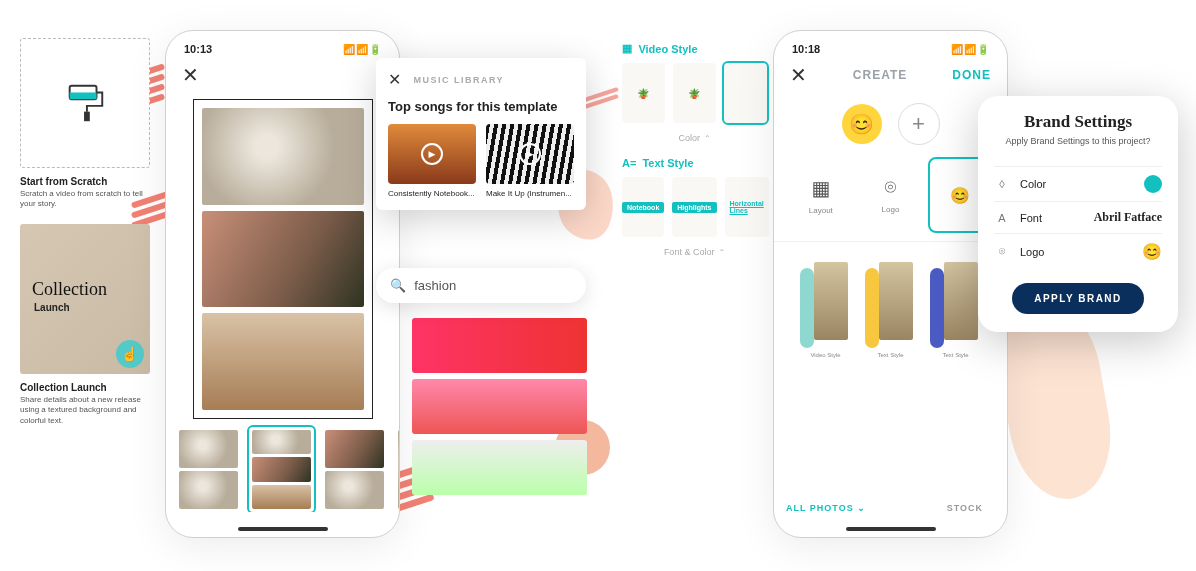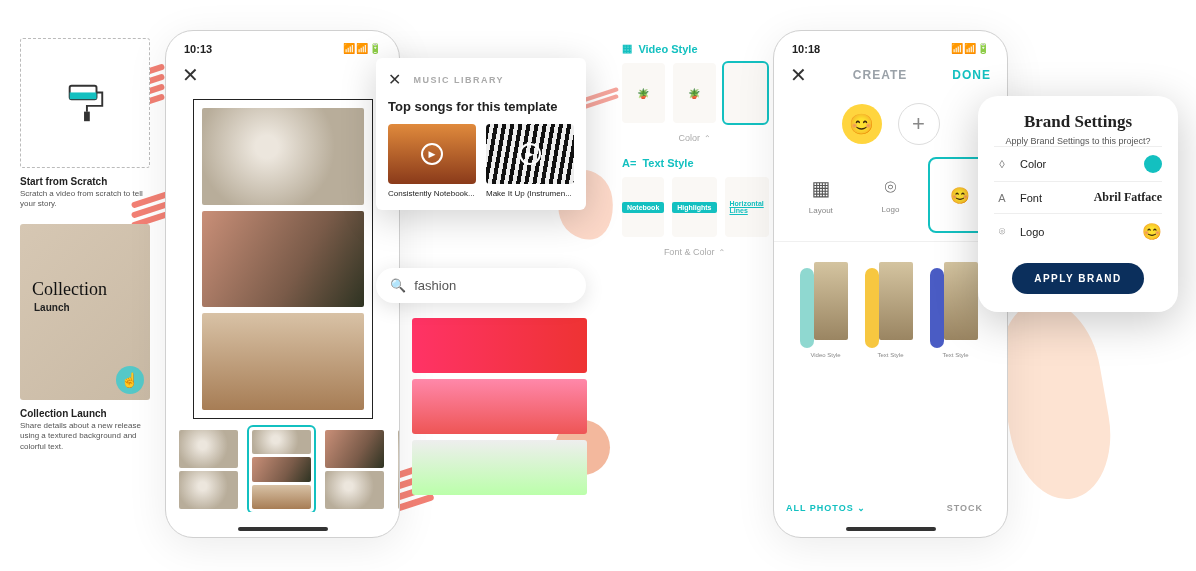--- a/index.html
+++ b/index.html
@@ -11,28 +11,28 @@
   .blob-peach{position:absolute;left:1005px;top:300px;width:100px;height:200px;background:#fde3d2;border-radius:80px/120px;z-index:0;transform:rotate(-10deg)}
   .scribble{position:absolute;pointer-events:none;opacity:.85}
   .scribble span{display:block;width:70px;height:6px;background:#f06a5c;border-radius:4px;margin:4px 0;transform:rotate(-18deg)}
   
   
   .tpl-col{position:absolute;left:20px;top:38px;width:130px;z-index:2}
   .scratch-card{border:1px dashed #bbb;border-radius:3px;height:130px;display:flex;align-items:center;justify-content:center;margin-bottom:8px;background:#fff}
   .scratch-card svg{width:46px;height:46px}
   .tpl-title{font-size:10px;font-weight:700;margin-bottom:2px}
   .tpl-desc{font-size:8px;color:#555;line-height:1.3;margin-bottom:14px}
-  .collect-card{height:176px;border-radius:3px;overflow:hidden;position:relative;background:linear-gradient(135deg,#d6c7b3,#c9baa5);margin-bottom:8px}
+  .collect-card{height:150px;border-radius:3px;overflow:hidden;position:relative;background:linear-gradient(135deg,#d6c7b3,#c9baa5);margin-bottom:8px}
   .collect-card .cursive{position:absolute;top:55px;left:12px;font-family:"Brush Script MT",cursive;font-size:18px;color:#111}
   .collect-card .sub{position:absolute;top:78px;left:14px;font-size:10px;font-weight:600}
   .hand{position:absolute;right:6px;bottom:6px;width:28px;height:28px;background:#55c8c8;border-radius:50%;display:flex;align-items:center;justify-content:center;color:#fff;font-size:14px}
 
   
   .phone{position:absolute;width:235px;height:508px;border:1px solid #d0d0d0;border-radius:28px;background:#fff;box-shadow:0 8px 40px rgba(0,0,0,.08);z-index:3;padding:10px 0}
-  .phone .statusbar{display:flex;justify-content:space-between;align-items:flex-start;padding:2px 18px 8px;font-size:11px;font-weight:600}
+  .phone .statusbar{display:flex;justify-content:space-between;align-items:center;padding:2px 18px 8px;font-size:11px;font-weight:600}
   .sigs{font-size:10px;letter-spacing:-1px}
   .phone .topbar{display:flex;align-items:center;justify-content:space-between;padding:0 16px 6px;font-size:12px;font-weight:600;letter-spacing:1px;color:#9aa1a8}
   .closeX{font-size:20px;color:#333;cursor:pointer;font-weight:300}
   .done{color:#13c0c0;font-size:12px;font-weight:700}
   .home-ind{position:absolute;bottom:6px;left:50%;transform:translateX(-50%);width:90px;height:4px;background:#000;border-radius:3px;opacity:.8}
   
   
   .p1{left:165px;top:30px}
   .p1 .canvas{margin:6px auto 0;width:180px;height:320px;border:1.5px solid #222;padding:8px;display:flex;flex-direction:column;gap:6px}
   .p1 .canvas .slot{flex:1;border-radius:2px}
@@ -86,21 +86,21 @@
   .story .stripe{position:absolute;top:10px;width:14px;height:80px;border-radius:8px}
   .story .img{position:absolute;left:16px;top:4px;width:34px;height:78px;background:linear-gradient(#d4c4a0,#9a8562);border-radius:2px}
   .story .cap{position:absolute;bottom:0;width:100%;text-align:center;font-size:6px;color:#888}
   .filters{position:absolute;left:12px;right:24px;bottom:24px;display:flex;justify-content:space-between;align-items:center;font-size:9px;letter-spacing:1px;font-weight:700}
   .filters .act{color:#13c0c0}
   .filters .stock{color:#999}
 
   
   .brand{position:absolute;left:978px;top:96px;width:200px;background:#fff;border-radius:20px;box-shadow:0 10px 44px rgba(0,0,0,.22);padding:16px 16px 18px;z-index:6}
   .brand h3{font-family:Georgia,serif;font-size:17px;text-align:center;font-weight:700;margin-bottom:4px}
-  .brand .sub{font-size:9px;text-align:center;color:#555;margin-bottom:0}
+  .brand .sub{font-size:9px;text-align:center;color:#555;margin-bottom:20px}
   .brow{display:flex;align-items:center;justify-content:space-between;padding:8px 0;border-top:1px solid #eee}
   .brow .left{display:flex;align-items:center;gap:10px;font-size:11px}
   .brow .ic{width:16px;text-align:center;color:#777}
   .swatch{width:18px;height:18px;border-radius:50%;background:#13c0c0}
   .fontval{font-family:Georgia,serif;font-size:12px;font-weight:700}
   .applybtn{margin:14px auto 0;display:block;background:#0b2f5c;color:#fff;border:none;padding:10px 22px;border-radius:24px;font-size:10px;letter-spacing:1.5px;font-weight:700}
 </style>
 </head>
 <body>
 

